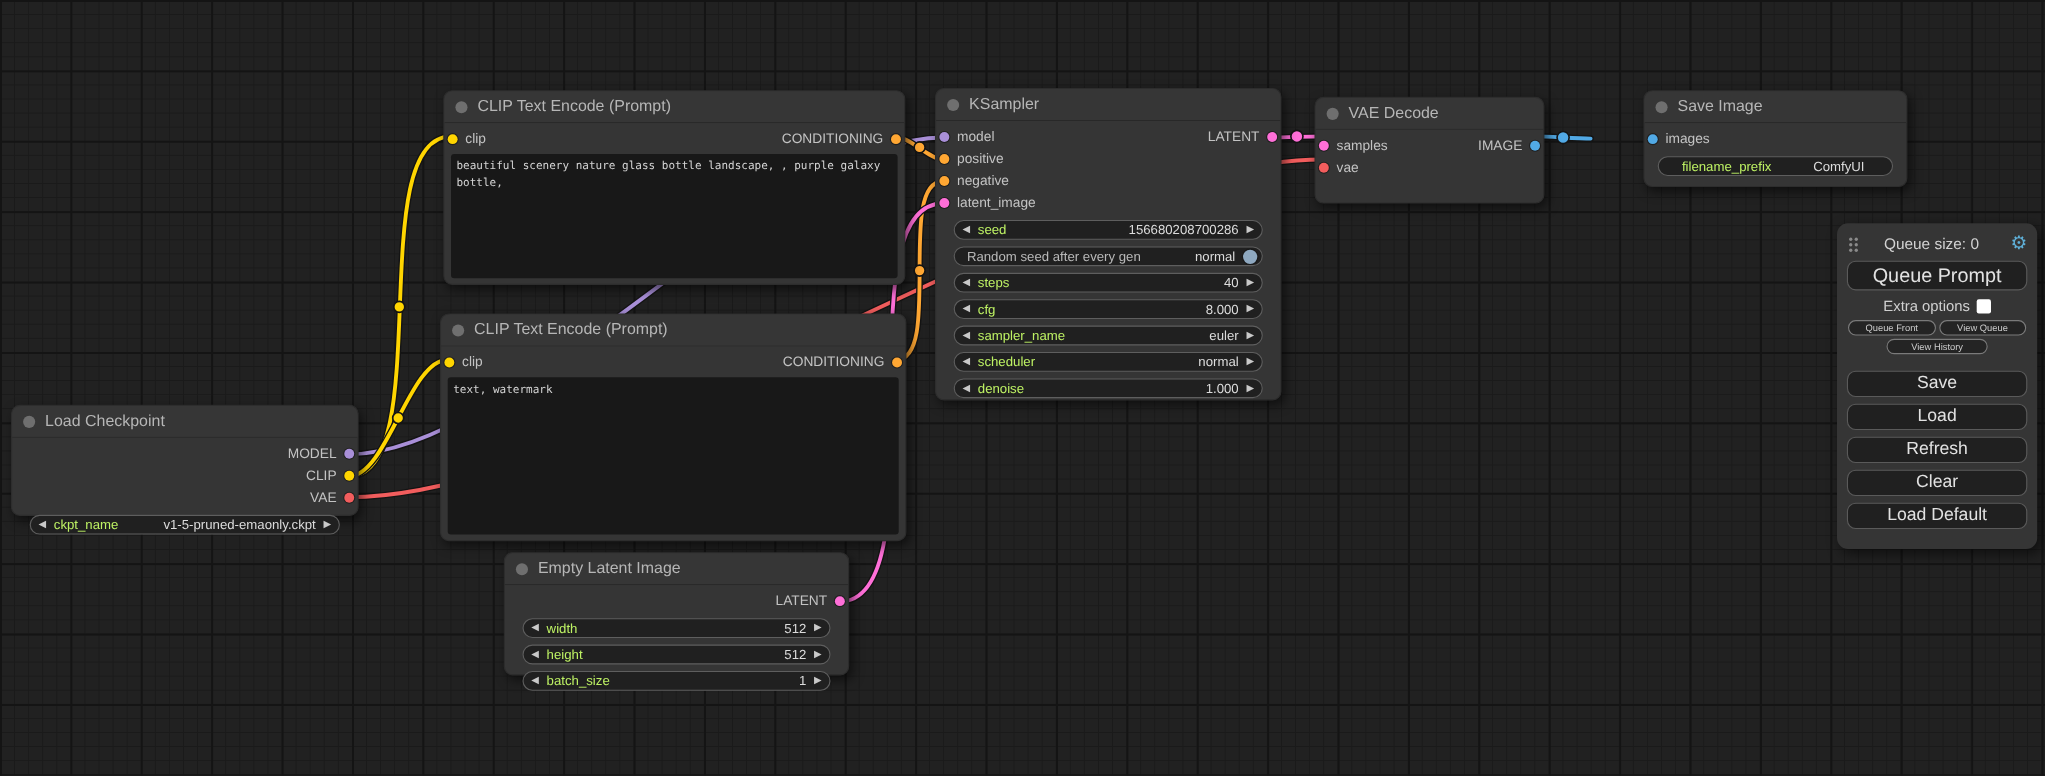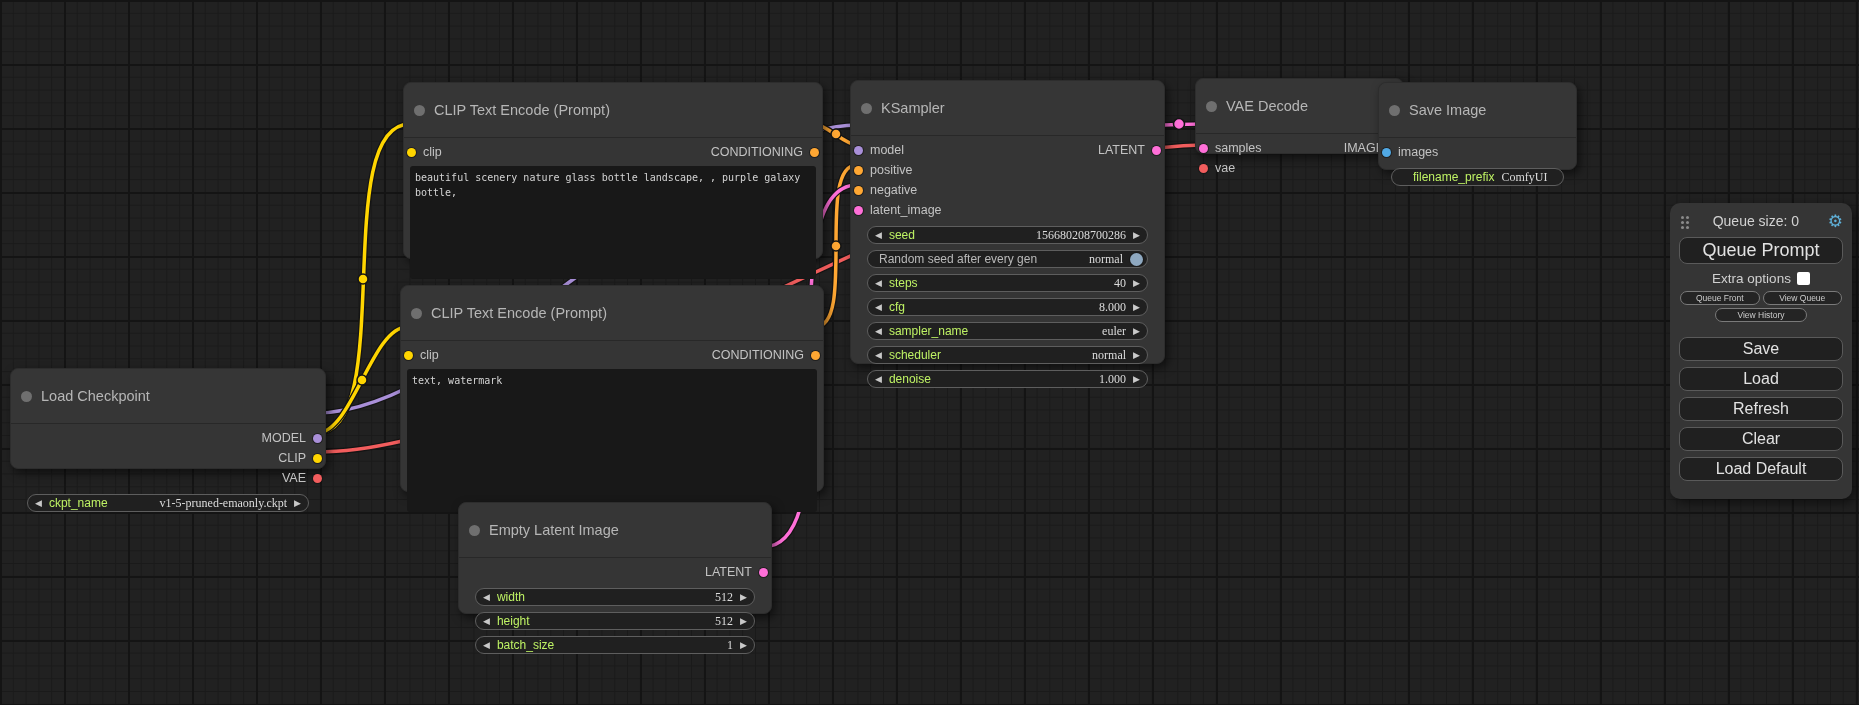--- a/index.html
+++ b/index.html
@@ -18,38 +18,38 @@
   .wu{fill:none;stroke:#141414;stroke-width:6;stroke-linecap:round;}
   .w{fill:none;stroke-width:3.5;stroke-linecap:round;}
   .s-model{stroke:#a98fd8}.s-clip{stroke:#ffd500}.s-vae{stroke:#f25d5d}
   .s-cond{stroke:#ffa733}.s-latent{stroke:#ff6fd8}.s-image{stroke:#51a9e5}
   .ld{stroke:#141414;stroke-width:1.5;}
   .f-clip{fill:#ffd500}.f-vae{fill:#f25d5d}.f-cond{fill:#ffa733}
   .f-latent{fill:#ff6fd8}.f-image{fill:#51a9e5}
 
   .node{position:absolute;background:#353535;border:1px solid #2d2d2d;border-radius:8px;
     box-shadow:3px 4px 10px rgba(0,0,0,.55);z-index:2;box-sizing:border-box;color:#c3c3c3;}
-  .ntitle{height:28px;display:flex;align-items:center;gap:9px;padding:13px 10px;
+  .ntitle{height:28px;display:flex;align-items:center;gap:9px;padding:0 10px;
     border-bottom:1px solid #282828;background:#363636;border-radius:8px 8px 0 0;}
   .tdot{width:11px;height:11px;border-radius:50%;background:#6f6f6f;flex:none;}
   .ttext{font-size:14.5px;color:#b6b6b6;white-space:nowrap;}
   .slots{padding-top:4px;}
   .srow{height:20px;display:flex;align-items:center;padding:0 3px;font-size:12.5px;color:#c3c3c3;}
   .in-group{display:flex;align-items:center;gap:7px;}
   .out-group{margin-left:auto;display:flex;align-items:center;gap:7px;}
   .pdot{width:9px;height:9px;border-radius:50%;flex:none;box-shadow:0 0 0 1px rgba(18,18,18,.6);}
   .c-model{background:#a98fd8}.c-clip{background:#ffd500}.c-vae{background:#f25d5d}
   .c-cond{background:#ffa733}.c-latent{background:#ff6fd8}.c-image{background:#51a9e5}
   .plabel{white-space:nowrap;}
 
   .widget{height:18px;margin:6px 16px 0;background:#202020;border:1px solid #5e5e5e;
     border-radius:10px;display:flex;align-items:center;padding:0 7px;gap:7px;font-size:12px;box-sizing:border-box;}
   .warr{font-family:"DejaVu Sans",sans-serif;font-size:9px;color:#c9c9c9;flex:none;line-height:1;}
   .wlabel{color:#bef264;white-space:nowrap;}
-  .wval{color:#dcdcdc;margin-left:auto;white-space:nowrap;font-family:Liberation Serif, serif;}
+  .wval{color:#dcdcdc;margin-left:auto;white-space:nowrap;}
   .widget.noarr .wval{padding-right:18px;}
   .widget.toggle .wlabel{color:#b9b9b9;padding-left:4px;}
   .wtoggle-dot{width:13px;height:13px;border-radius:50%;background:#8ea8c0;
     box-shadow:0 0 0 1px rgba(18,18,18,.5);flex:none;margin-right:-3px;}
 
   .nta{display:block;background:#181818;border:none;border-radius:3px;color:#d4d4d4;
     font-family:"DejaVu Sans Mono",monospace;font-size:10px;line-height:15px;padding:4px 5px;
     margin:4px 6px 0;width:calc(100% - 12px);box-sizing:border-box;resize:none;overflow:hidden;}
 
   .queue-panel{position:absolute;left:1670px;top:203px;width:182px;height:296px;z-index:3;
@@ -296,21 +296,21 @@
       <span class="warr">▶</span>
     </div>
     <div class="widget">
       <span class="warr">◀</span>
       <span class="wlabel">denoise</span>
       <span class="wval">1.000</span>
       <span class="warr">▶</span>
     </div>
   </div>
 
-  <div class="node" style="left:1195px;top:78px;width:209px;height:76px">
+  <div class="node" style="left:1195px;top:88px;width:209px;height:97px">
     <div class="ntitle">
       <span class="tdot"></span>
       <span class="ttext">VAE Decode</span>
     </div>
     <div class="slots">
       <div class="srow">
         <div class="in-group">
           <span class="pdot c-latent"></span>
           <span class="plabel">samples</span>
         </div>
@@ -321,21 +321,21 @@
       </div>
       <div class="srow">
         <div class="in-group">
           <span class="pdot c-vae"></span>
           <span class="plabel">vae</span>
         </div>
       </div>
     </div>
   </div>
 
-  <div class="node" style="left:1378px;top:82px;width:199px;height:88px">
+  <div class="node" style="left:1494px;top:82px;width:240px;height:88px">
     <div class="ntitle">
       <span class="tdot"></span>
       <span class="ttext">Save Image</span>
     </div>
     <div class="slots">
       <div class="srow">
         <div class="in-group">
           <span class="pdot c-image"></span>
           <span class="plabel">images</span>
         </div>

